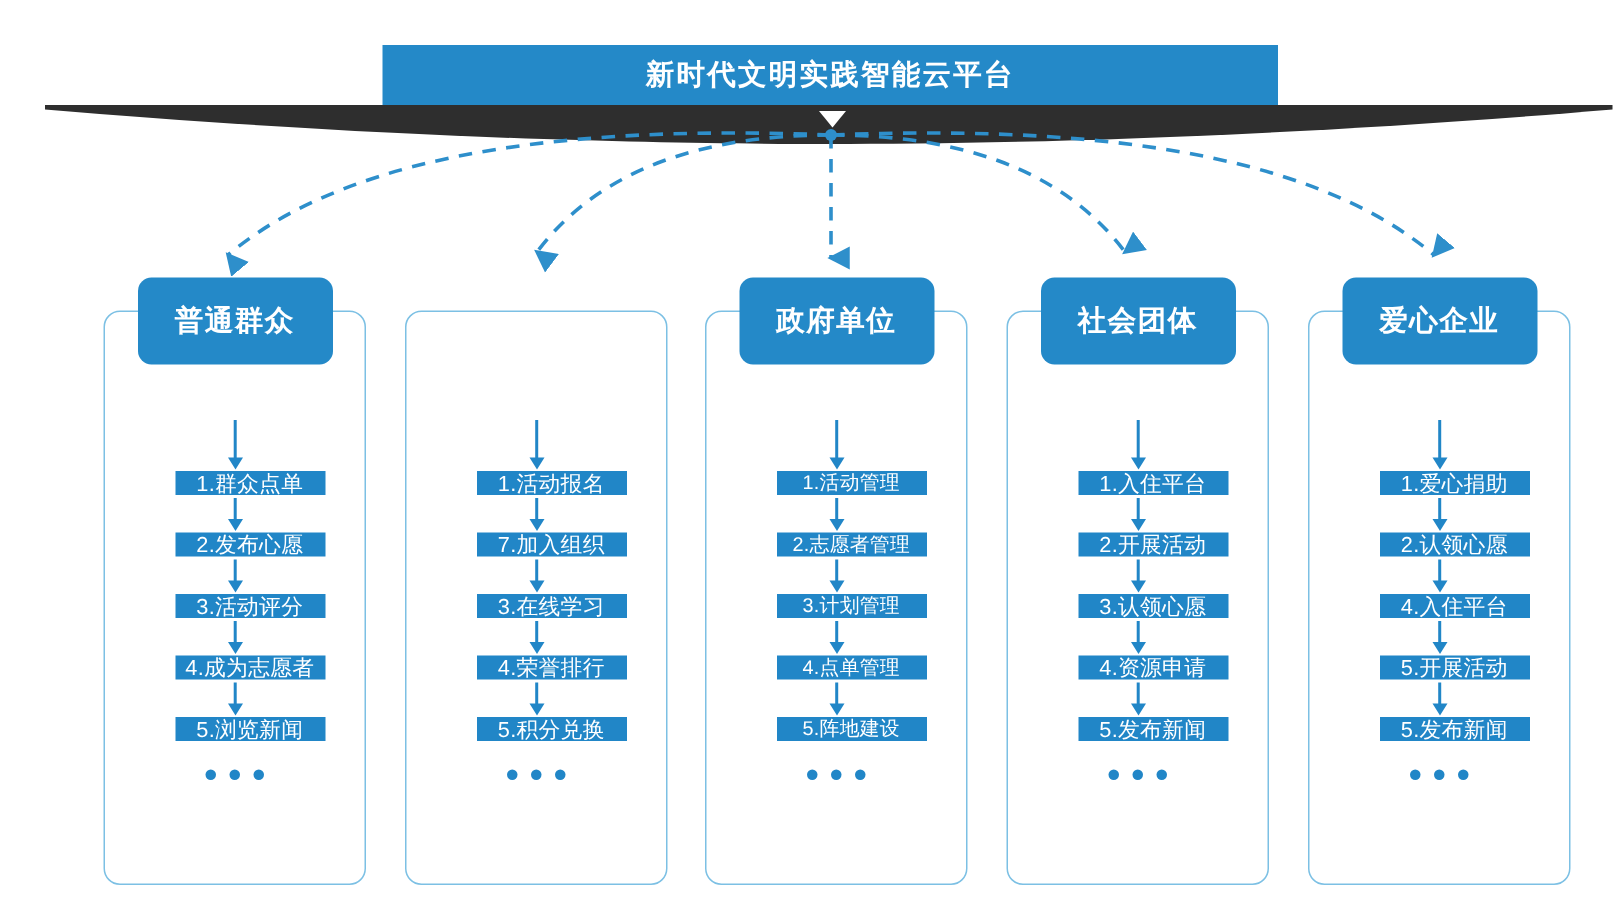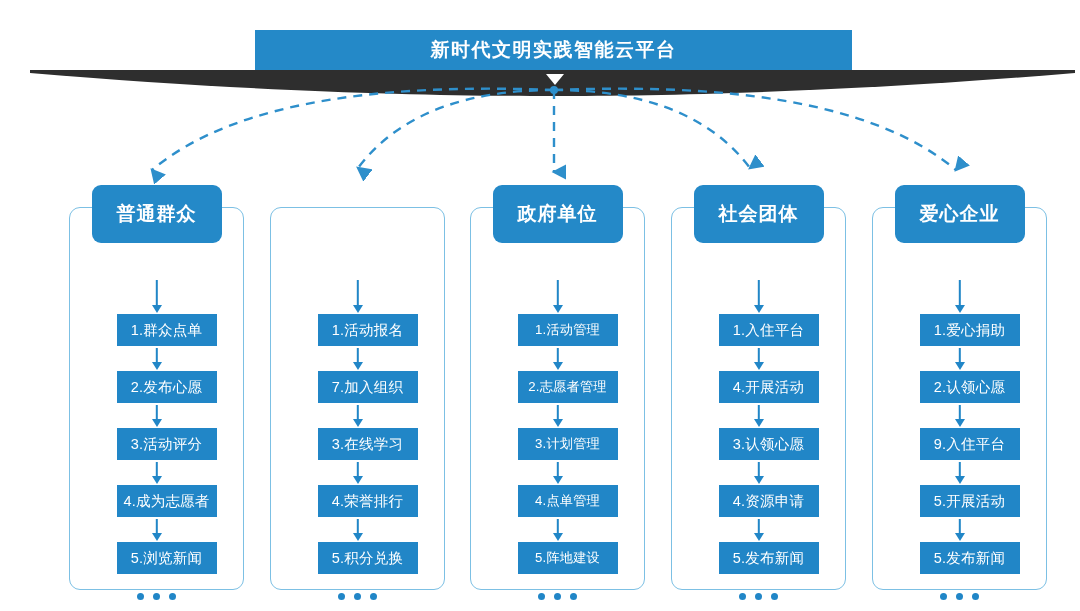--- a/index.html
+++ b/index.html
@@ -111,21 +111,21 @@
     position: absolute;
     top: 70px;
     left: 0;
     width: 100%;
     display: flex;
     flex-direction: column;
     align-items: center;
   }
   .step-box {
     width: 100px;
-    height: 32px;
+    height: 16px;
     background: #2186C7;
     display: flex;
     align-items: center;
     justify-content: center;
     color: #ffffff;
     font-size: 14.5px;
     white-space: nowrap;
     letter-spacing: 0.2px;
     margin-left: 20px;
   }
@@ -273,21 +273,21 @@
       </div>
   </div>
 </div>
 
 <div class="column col-3">
   <div class="col-header">社会团体</div>
   <div class="steps">
     <div class="step-arrow head-arrow"></div>
     <div class="step-box">1.入住平台</div>
     <div class="step-arrow"></div>
-    <div class="step-box">4.开展活动</div>
+    <div class="step-box">2.开展活动</div>
     <div class="step-arrow"></div>
     <div class="step-box">3.认领心愿</div>
     <div class="step-arrow"></div>
     <div class="step-box">4.资源申请</div>
     <div class="step-arrow"></div>
     <div class="step-box">5.发布新闻</div>
     <div class="ellipsis">
         <span></span>
         <span></span>
         <span></span>
@@ -296,21 +296,21 @@
 </div>
 
 <div class="column col-4">
   <div class="col-header">爱心企业</div>
   <div class="steps">
     <div class="step-arrow head-arrow"></div>
     <div class="step-box">1.爱心捐助</div>
     <div class="step-arrow"></div>
     <div class="step-box">2.认领心愿</div>
     <div class="step-arrow"></div>
-    <div class="step-box">9.入住平台</div>
+    <div class="step-box">4.入住平台</div>
     <div class="step-arrow"></div>
     <div class="step-box">5.开展活动</div>
     <div class="step-arrow"></div>
     <div class="step-box">5.发布新闻</div>
     <div class="ellipsis">
         <span></span>
         <span></span>
         <span></span>
       </div>
   </div>

